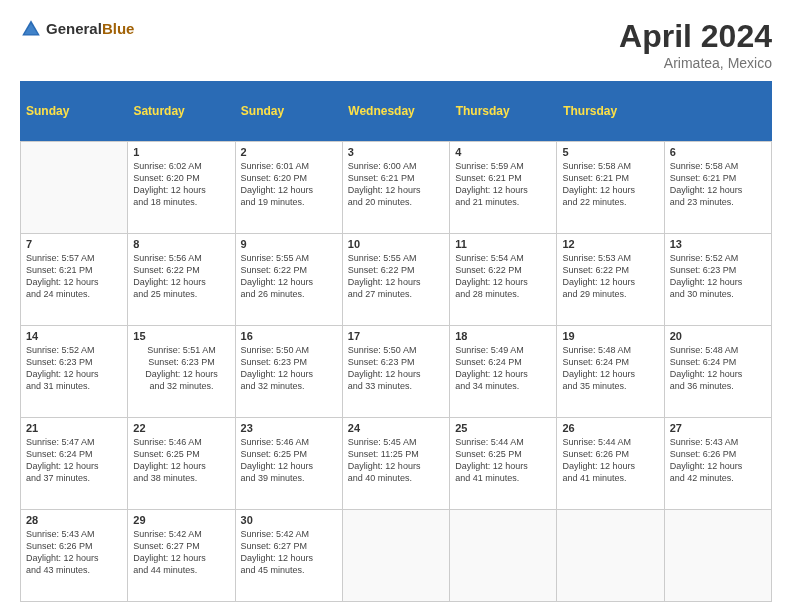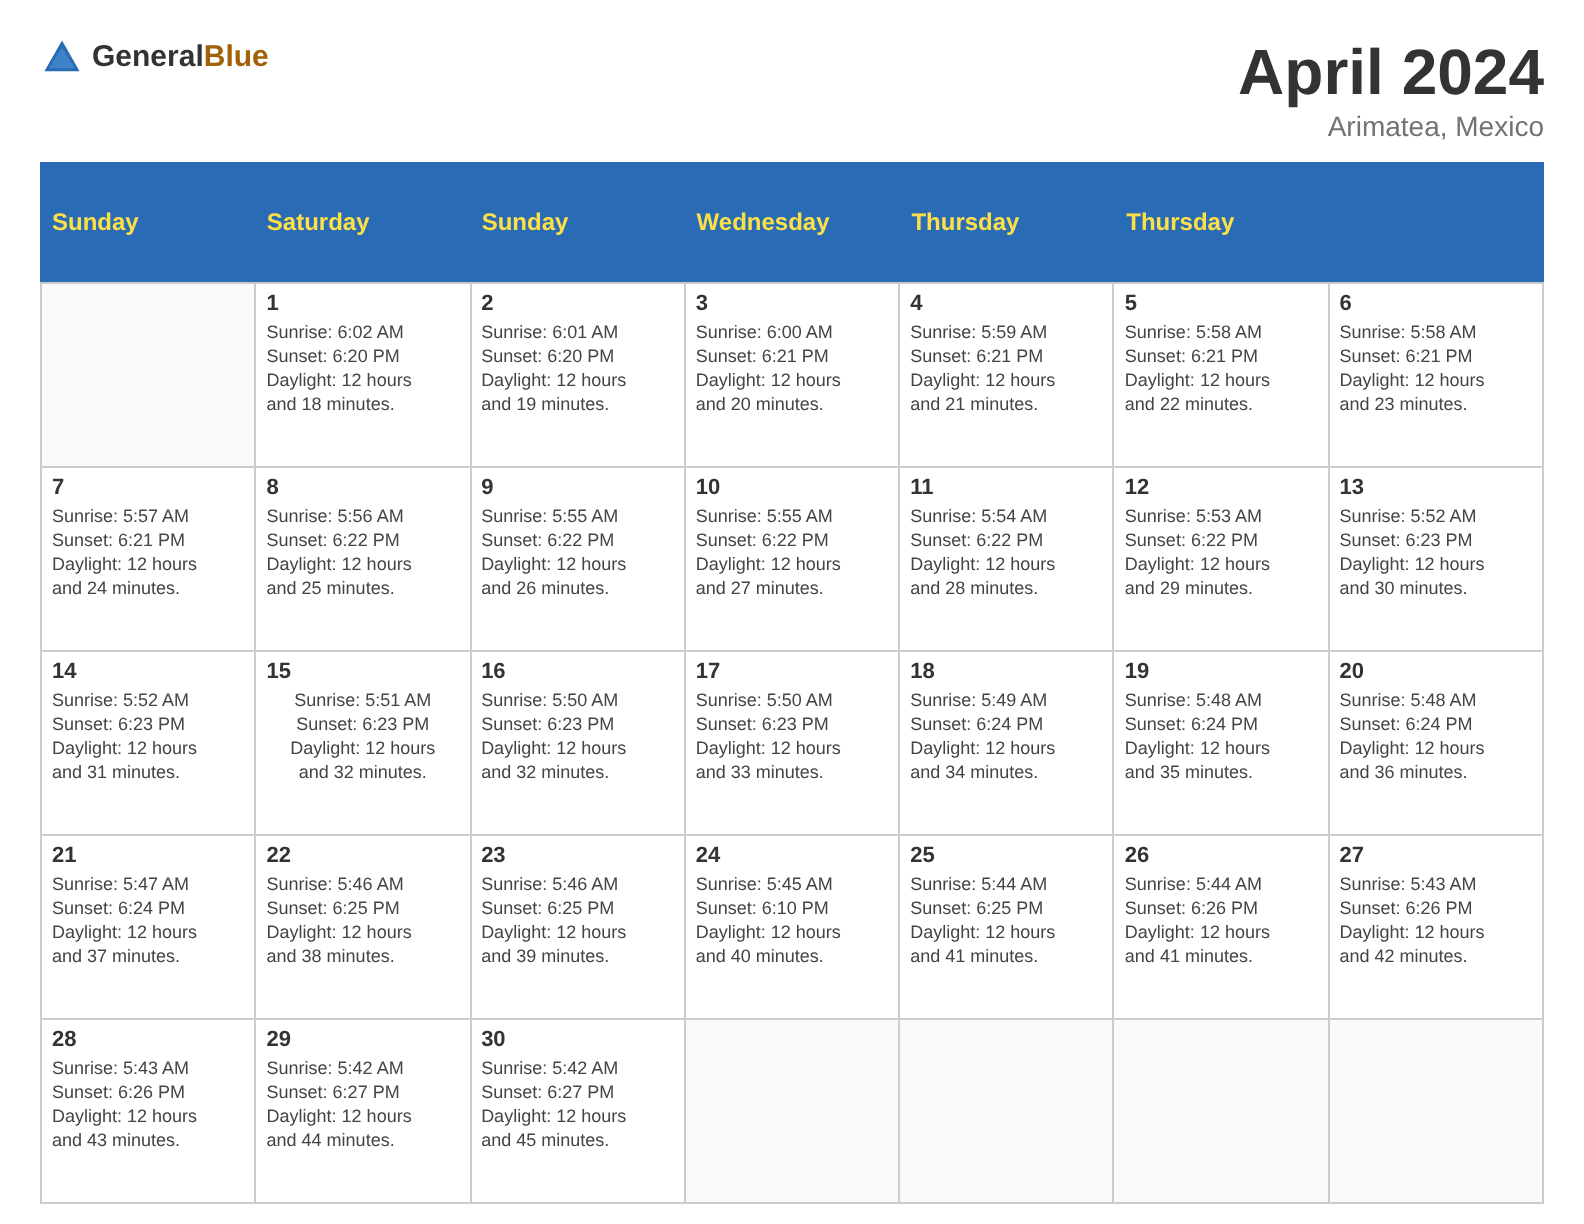--- a/index.html
+++ b/index.html
@@ -308,21 +308,21 @@
           <div class="cal-cell">
             <div class="day-num">23</div>
             <div class="cell-text" style="white-space: pre-line;">Sunrise: 5:46 AM
 Sunset: 6:25 PM
 Daylight: 12 hours
 and 39 minutes.</div>
           </div>
           <div class="cal-cell">
             <div class="day-num">24</div>
             <div class="cell-text" style="white-space: pre-line;">Sunrise: 5:45 AM
-Sunset: 6:10 PM
+Sunset: 11:25 PM
 Daylight: 12 hours
 and 40 minutes.</div>
           </div>
           <div class="cal-cell">
             <div class="day-num">25</div>
             <div class="cell-text" style="white-space: pre-line;">Sunrise: 5:44 AM
 Sunset: 6:25 PM
 Daylight: 12 hours
 and 41 minutes.</div>
           </div>

